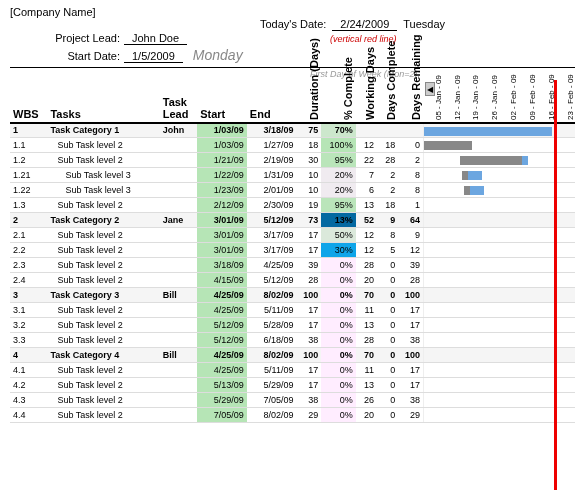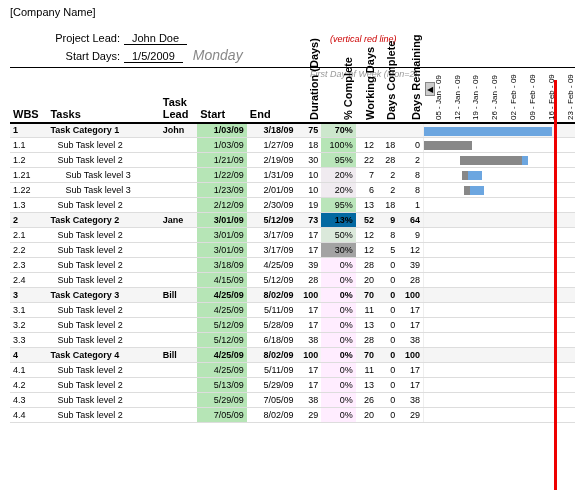--- a/index.html
+++ b/index.html
@@ -35,28 +35,33 @@
   td.gantt { width: 16px; padding: 0; border-left: 1px solid #eee; position: relative; }
   .bar-blue { background: #6ca6e0; height: 9px; position: absolute; top: 3px; }
   .bar-gray { background: #888; height: 9px; position: absolute; top: 3px; }
   .redline { position: absolute; top: 80px; bottom: 10px; width: 3px; background: #e00; left: 554px; z-index: 5; }
 </style>
 </head>
 <body>
 
 <div class="header">
   <div class="company">[Company Name]</div>
+  <div class="date-row">
+    <span>Today's Date:</span>
+    <span class="uline">2/24/2009</span>
+    <span>Tuesday</span>
+  </div>
   <div style="position:absolute;top:34px;left:330px" class="red-note">(vertical red line)</div>
   <div class="meta">
     <div class="meta-row">
       <span class="meta-label">Project Lead:</span>
       <span class="uline">John Doe</span>
     </div>
     <div class="meta-row">
-      <span class="meta-label">Start Days:</span>
+      <span class="meta-label">Start Date:</span>
       <span class="uline">1/5/2009</span>
       <span class="gray" style="margin-left:6px">Monday</span>
     </div>
   </div>
 </div>
 
 <div class="first-day">First Day of Week (Mon=2):</div>
 <div class="arrLeft">◀</div>
 
 <div class="redline"></div>
@@ -203,21 +208,21 @@
           <td class="num">9</td>
           <td class="gantt" colspan="8" style="position:relative"></td>
         </tr>
         <tr>
           <td class="wbs">2.2</td>
           <td class="task ind1">Sub Task level 2</td>
           <td class="lead"></td>
           <td class="date start">3/01/09</td>
           <td class="date">3/17/09</td>
           <td class="num">17</td>
-          <td class="pct" style="background:#a3a3a3">30%</td>
+          <td class="pct" style="background:#0ea5e9">30%</td>
           <td class="num">12</td>
           <td class="num">5</td>
           <td class="num">12</td>
           <td class="gantt" colspan="8" style="position:relative"></td>
         </tr>
         <tr>
           <td class="wbs">2.3</td>
           <td class="task ind1">Sub Task level 2</td>
           <td class="lead"></td>
           <td class="date start">3/18/09</td>

